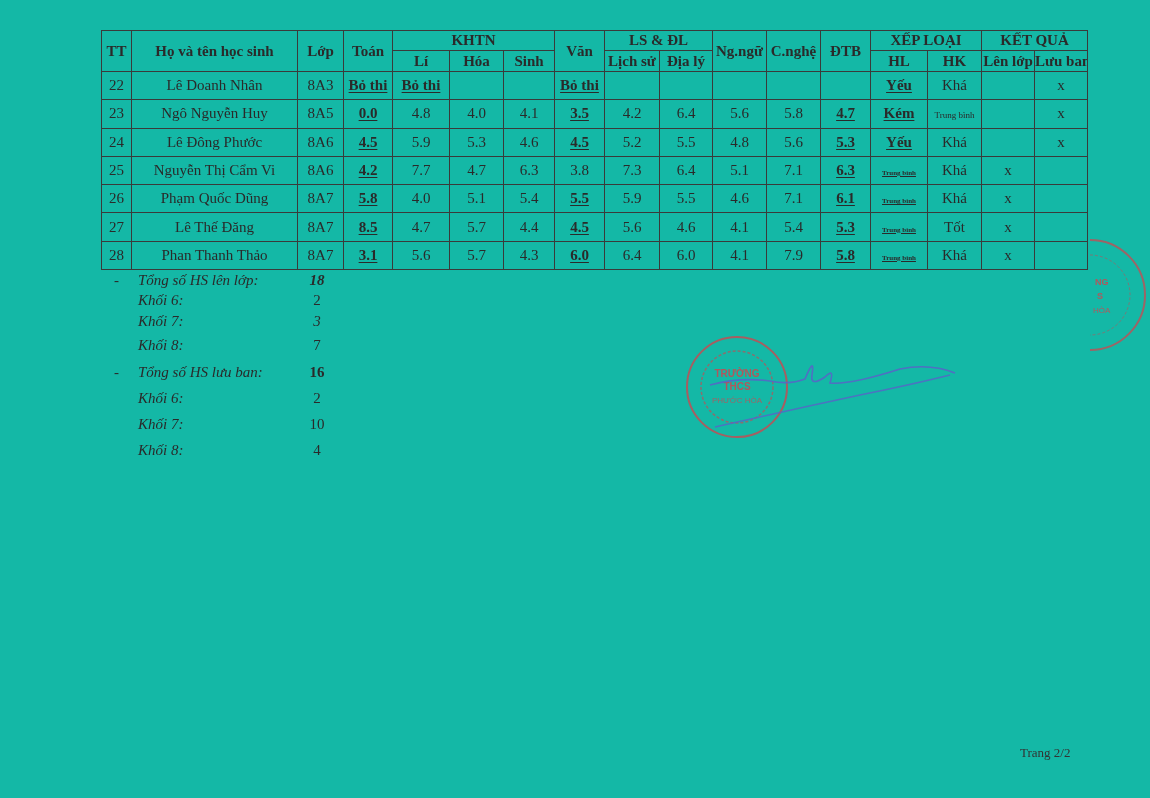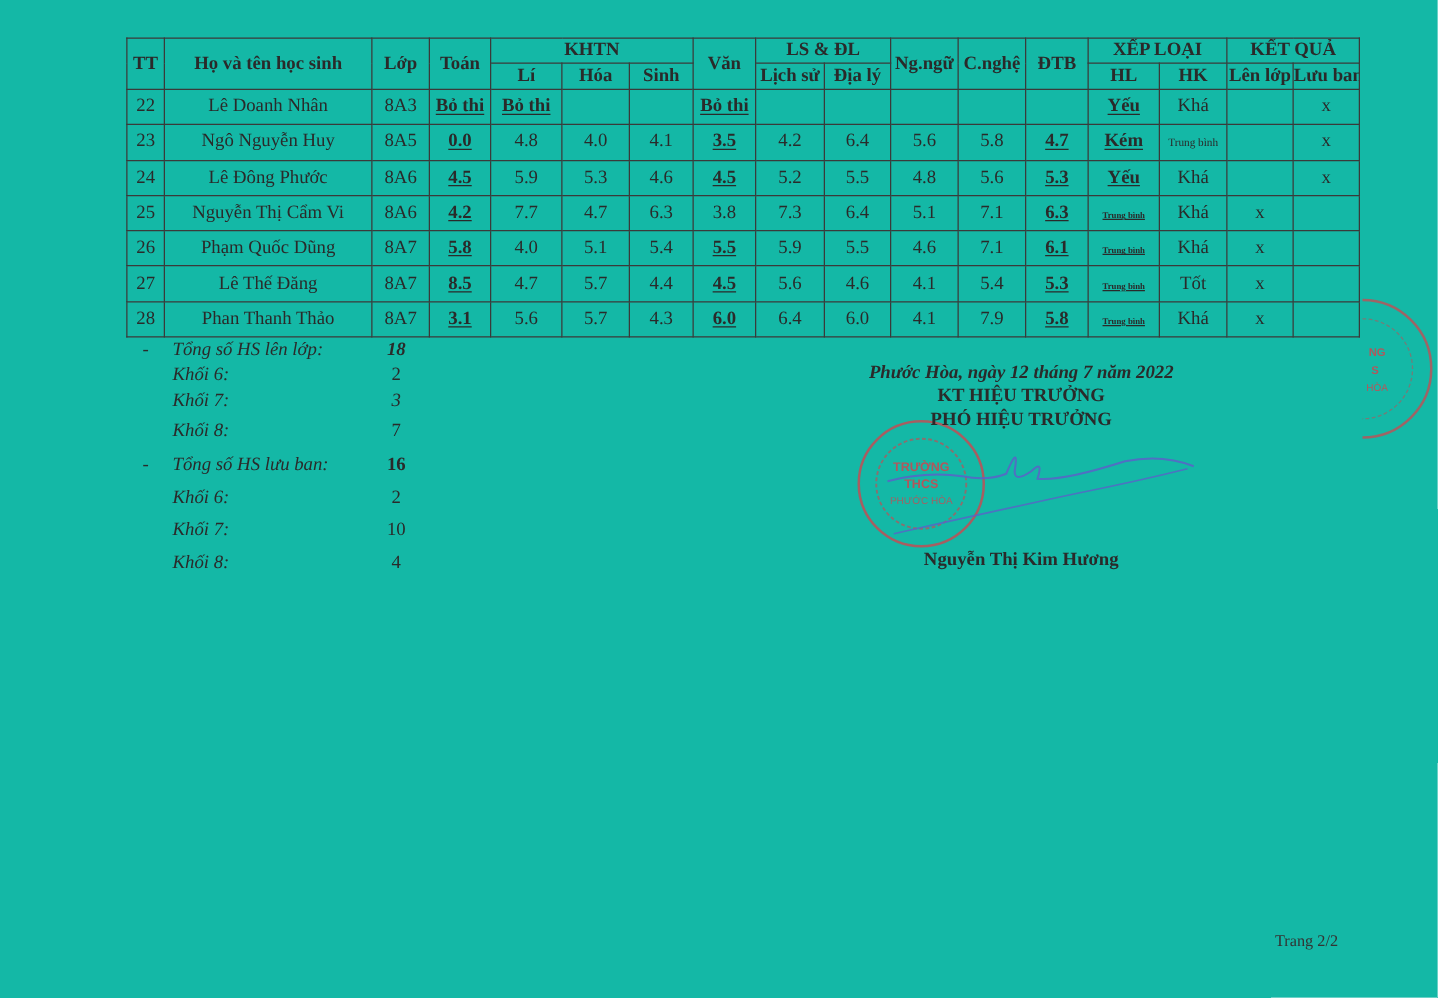--- a/index.html
+++ b/index.html
@@ -302,26 +302,20 @@
   </svg>
 
   <svg class="stamp2" viewBox="0 0 70 130">
     <path d="M 5 10 A 55 55 0 0 1 60 65 A 55 55 0 0 1 5 120" fill="none" stroke="#d8404a" stroke-width="2" opacity="0.7"></path>
     <path d="M 5 25 A 40 40 0 0 1 45 65 A 40 40 0 0 1 5 105" fill="none" stroke="#d8404a" stroke-width="1" opacity="0.5" stroke-dasharray="3 2"></path>
     <text x="10" y="55" font-size="9" font-family="Liberation Sans, sans-serif" fill="#d8404a" opacity="0.8" font-weight="bold">NG</text>
     <text x="12" y="69" font-size="9" font-family="Liberation Sans, sans-serif" fill="#d8404a" opacity="0.8" font-weight="bold">S</text>
     <text x="8" y="83" font-size="8" font-family="Liberation Sans, sans-serif" fill="#d8404a" opacity="0.8">HÒA</text>
   </svg>
 
-  <div class="sig">
-    <div class="place">Phước Hòa, ngày 12 tháng 7 năm 2022</div>
-    <div class="role1">KT HIỆU TRƯỞNG</div>
-    <div class="role2">PHÓ HIỆU TRƯỞNG</div>
-    <div class="signer">Nguyễn Thị Kim Hương</div>
-  </div>
 
   <svg class="signature" viewBox="0 0 260 80">
     <path d="M 10 30 Q 40 22 70 26 Q 90 30 105 24 Q 115 0 112 20 Q 110 32 125 22 Q 135 12 130 28 Q 150 30 200 14 Q 230 8 255 18" fill="none" stroke="#5a62c8" stroke-width="1.6" opacity="0.85"></path>
     <path d="M 15 72 Q 90 55 160 40 Q 210 30 250 20" fill="none" stroke="#5a62c8" stroke-width="1.4" opacity="0.8"></path>
   </svg>
 
   <div class="pagenum">Trang 2/2</div>
 </div>
 
 </body></html>

